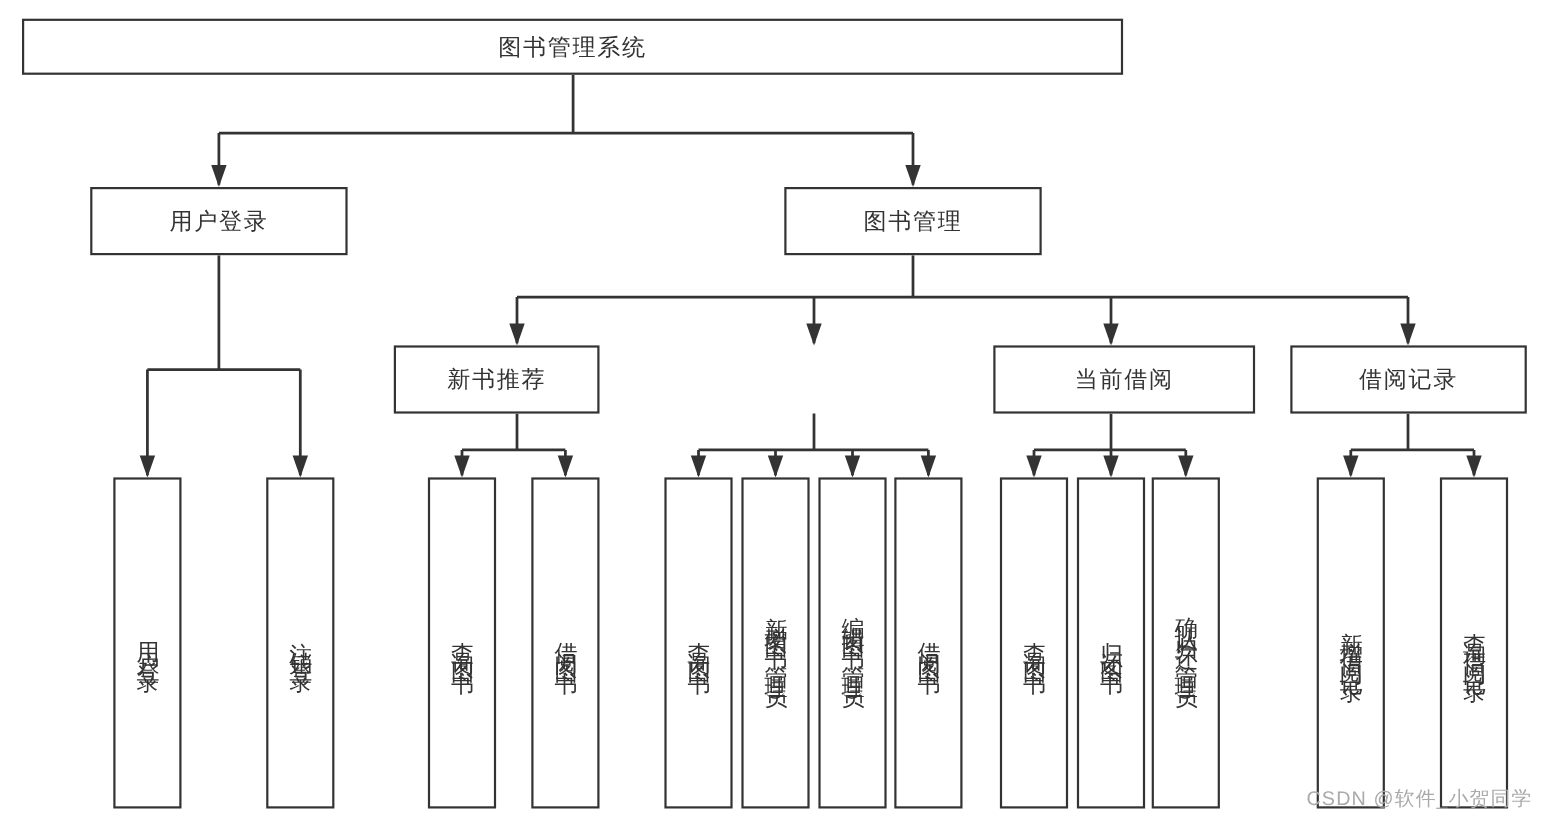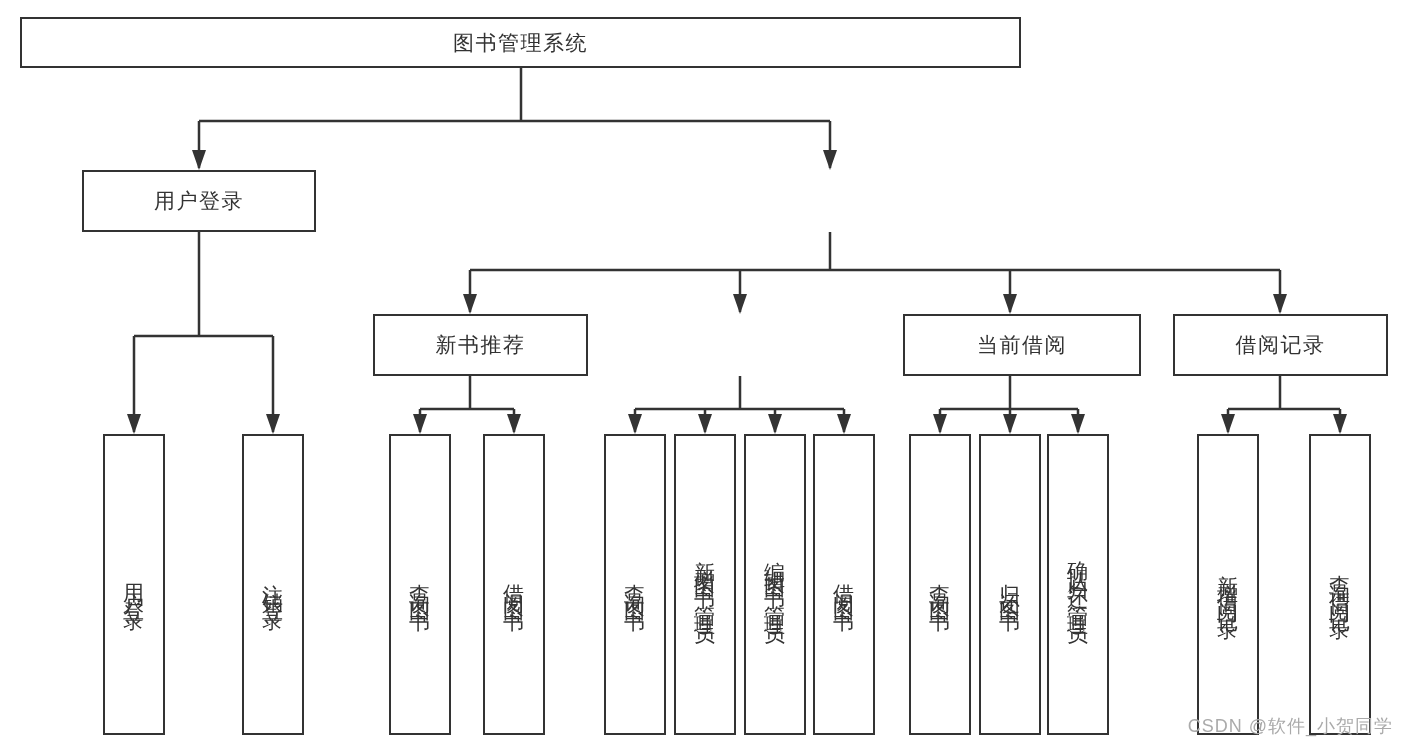--- a/index.html
+++ b/index.html
@@ -89,22 +89,23 @@
       <polygon points="1003,414 1017,414 1010,434"></polygon>
       <polygon points="1071,414 1085,414 1078,434"></polygon>
       <polygon points="1221,414 1235,414 1228,434"></polygon>
       <polygon points="1333,414 1347,414 1340,434"></polygon>
     </g>
   </svg>
 
   <div class="node h-node" style="left:20px; top:17px; width:1001px; height:51px;">图书管理系统</div>
 
   <div class="node h-node" style="left:82px; top:170px; width:234px; height:62px;">用户登录</div>
+  <div class="node h-node" style="left:713px; top:170px; width:234px; height:62px;">图书管理</div>
 
-  <div class="node h-node" style="left:373px; top:314px; width:215px; height:62px;">新书推荐</div>
+  <div class="node h-node" style="left:358px; top:314px; width:187px; height:62px;">新书推荐</div>
   <div class="node h-node" style="left:903px; top:314px; width:238px; height:62px;">当前借阅</div>
   <div class="node h-node" style="left:1173px; top:314px; width:215px; height:62px;">借阅记录</div>
 
   <div class="node leaf" style="left:103px; top:434px; width:62px; height:301px;">
     <span class="v-text">用户登录</span>
   </div>
   <div class="node leaf" style="left:242px; top:434px; width:62px; height:301px;">
     <span class="v-text">注销登录</span>
   </div>
 

